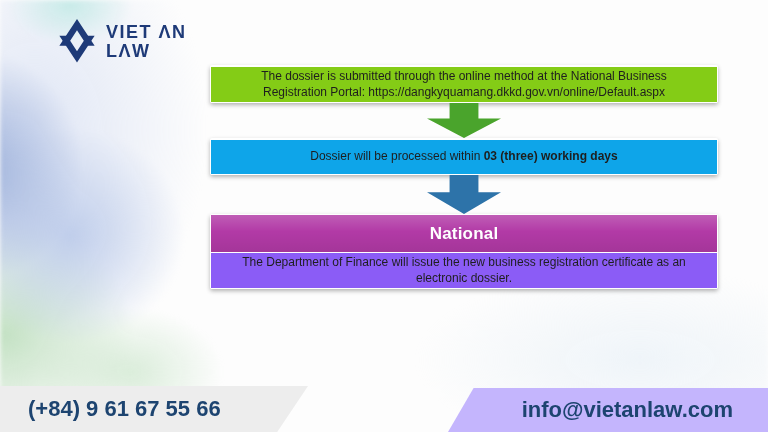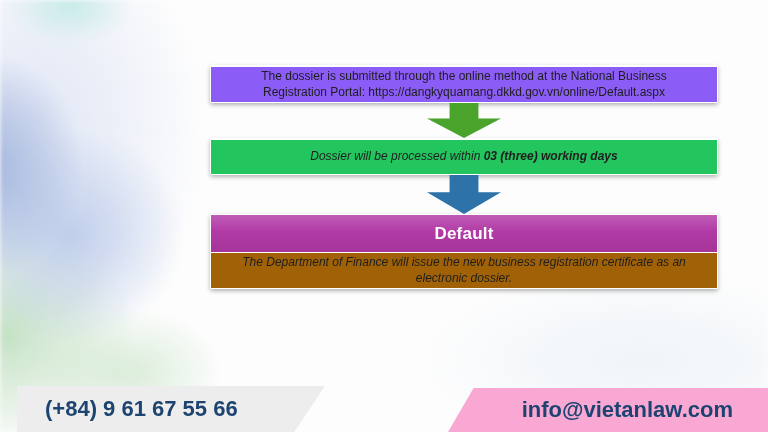--- a/index.html
+++ b/index.html
@@ -45,69 +45,79 @@
   .arrow-zone.a1{height:35px;}
   .arrow-zone.a2{height:39px;}
   .block-arrow{
     width:74px;height:100%;
     clip-path:polygon(30.5% 0, 69.5% 0, 69.5% 44%, 100% 44%, 50% 100%, 0 44%, 30.5% 44%);
     filter:drop-shadow(0 1px 1px rgba(0,0,0,0.25));
   }
   
   .band{position:absolute;display:flex;align-items:center;font-weight:bold;font-size:22px;}
   .band-left{
-    left:17px;top:386px;width:308px;height:46px;
+    left:0;top:386px;width:308px;height:46px;
     clip-path:polygon(0 0, 100% 0, 90% 100%, 0 100%);
     padding-left:28px;box-sizing:border-box;
   }
   .band-right{
     left:448px;top:388px;width:320px;height:44px;
     clip-path:polygon(8% 0, 100% 0, 100% 100%, 0 100%);
     justify-content:flex-end;padding-right:35px;box-sizing:border-box;
   }
 </style>
 </head>
 <body>
 
 <div class="stage">
   <div class="bg-art"></div>
 
+  <div class="logo">
+    <svg class="logo-mark" viewBox="0 0 100 110">
+      <polygon points="50,0 92,64 74,64 50,27 26,64 8,64" fill="#1e3a78"></polygon>
+      <polygon points="8,40 26,40 50,77 74,40 92,40 50,104" fill="#1e3a78"></polygon>
+    </svg>
+    <div class="logo-text" style="color: rgb(30, 58, 120);">
+      <div>VIET ΛN</div>
+      <div>LΛW</div>
+    </div>
+  </div>
 
   <div class="flow">
 
     <div class="step">
-      <div class="step-body" style="background-color: #8b5cf6;">
+      <div class="step-body" style="background-color: #84cc16;">
         <div class="line">The dossier is submitted through the online method at the National Business</div>
         <div class="line">Registration Portal: https://dangkyquamang.dkkd.gov.vn/online/Default.aspx</div>
       </div>
     </div>
 
     <div class="arrow-zone a1">
       <div class="block-arrow" style="background-color: rgb(74, 164, 44);"></div>
     </div>
 
     <div class="step">
-      <div class="step-body" style="background-color: #22c55e; font-style: italic;">
+      <div class="step-body" style="background-color: #0ea5e9;">
         <div class="line"><span>Dossier will be processed within </span><span class="bold">03 (three) working days</span></div>
       </div>
     </div>
 
     <div class="arrow-zone a2">
       <div class="block-arrow" style="background-color: rgb(45, 115, 169);"></div>
     </div>
 
     <div class="step">
-      <div class="step-header" style="background-color: rgb(178, 58, 166);">Default</div>
-      <div class="step-body" style="background-color: #a16207; font-style: italic;">
+      <div class="step-header" style="background-color: rgb(178, 58, 166);">National</div>
+      <div class="step-body" style="background-color: #8b5cf6;">
         <div class="line">The Department of Finance will issue the new business registration certificate as an</div>
         <div class="line">electronic dossier.</div>
       </div>
     </div>
 
   </div>
 
   <div class="band band-left" style="background-color: rgb(237, 237, 237);">
     <span style="color: rgb(29, 68, 112);">(+84) 9 61 67 55 66</span>
   </div>
-  <div class="band band-right" style="background-color: #f9a8d4;">
+  <div class="band band-right" style="background-color: #c4b5fd;">
     <span style="color: rgb(29, 68, 112);">info@vietanlaw.com</span>
   </div>
 </div>
 
 </body></html>

